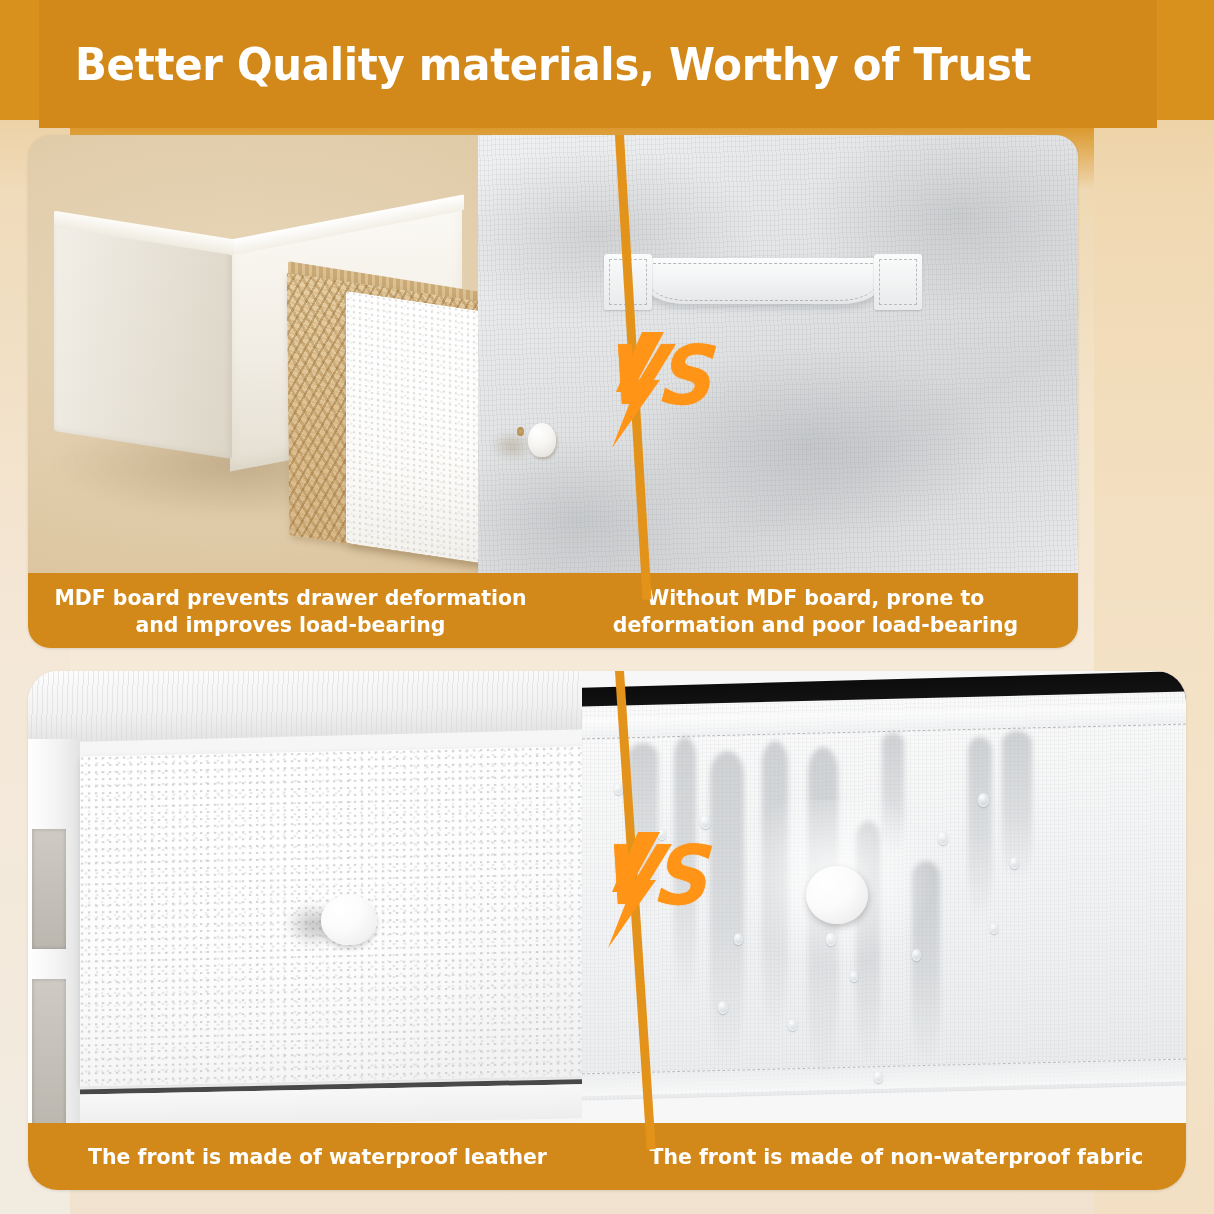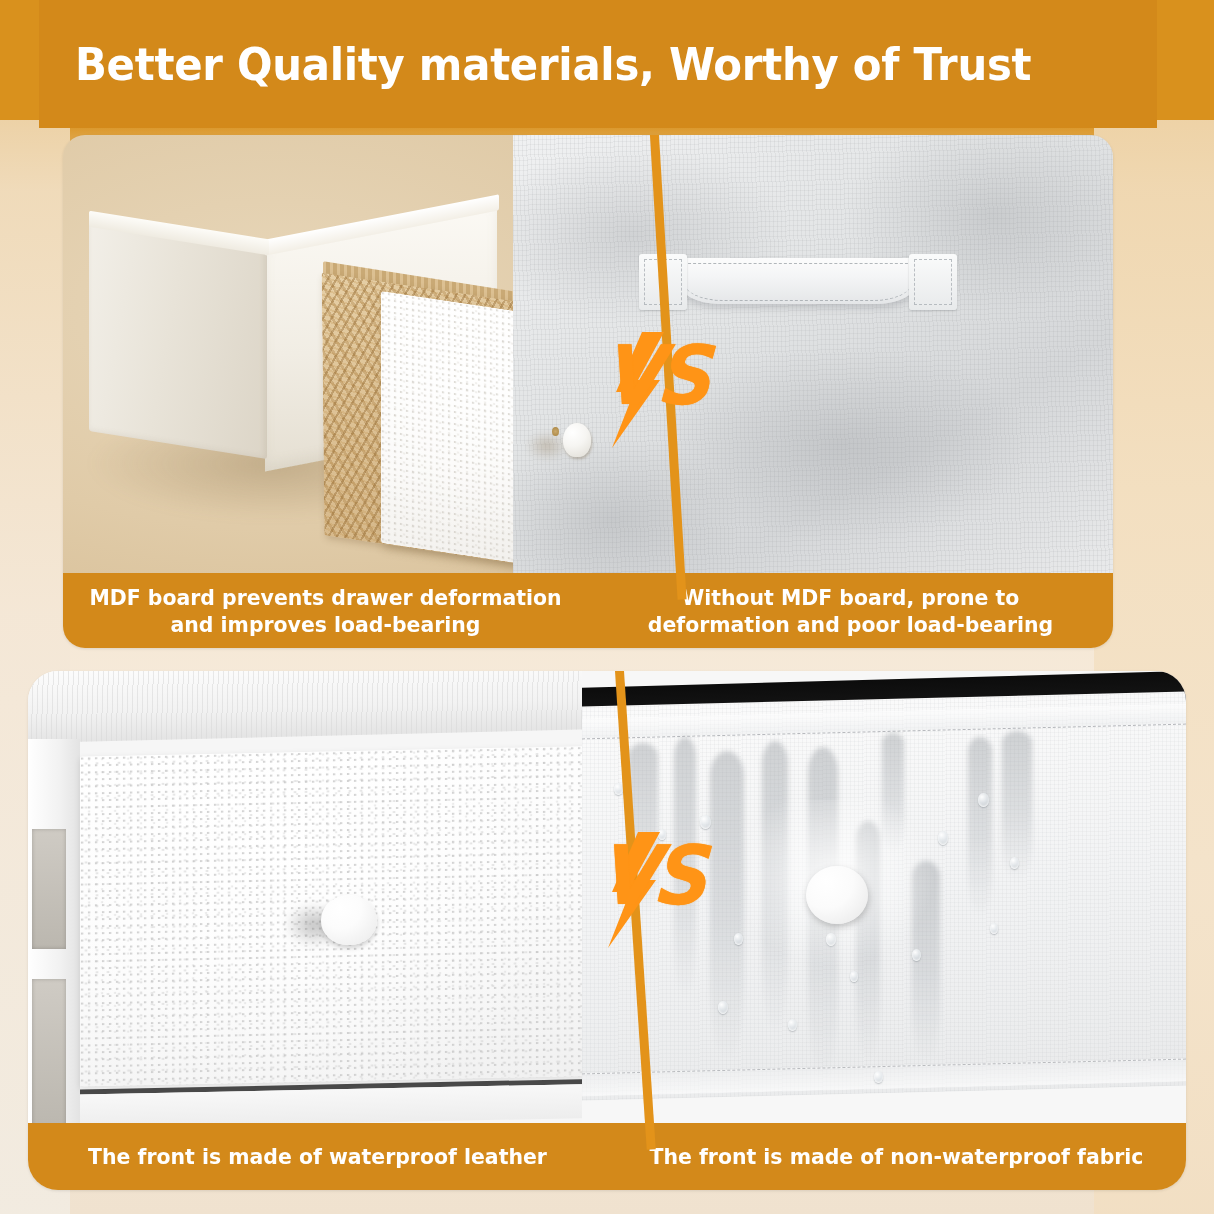--- a/index.html
+++ b/index.html
@@ -50,21 +50,21 @@
     white-space:nowrap;
   }
 
   
   .card{
     position:absolute;
     border-radius:22px;
     overflow:hidden;
     box-shadow:0 1px 3px rgba(0,0,0,.10);
   }
-  #card-top{left:28px;top:135px;width:1050px;height:513px;margin-left:35px;}
+  #card-top{left:28px;top:135px;width:1050px;height:513px;}
   #card-bottom{left:28px;top:671px;width:1158px;height:519px;border-radius:30px;}
 
   .photo-row{position:absolute;left:0;top:0;right:0;}
   #card-top .photo-row{height:438px;}
   #card-bottom .photo-row{height:452px;}
 
   .pane{position:absolute;top:0;bottom:0;overflow:hidden;}
 
   
   #pane-tl{left:0;width:600px;background:

